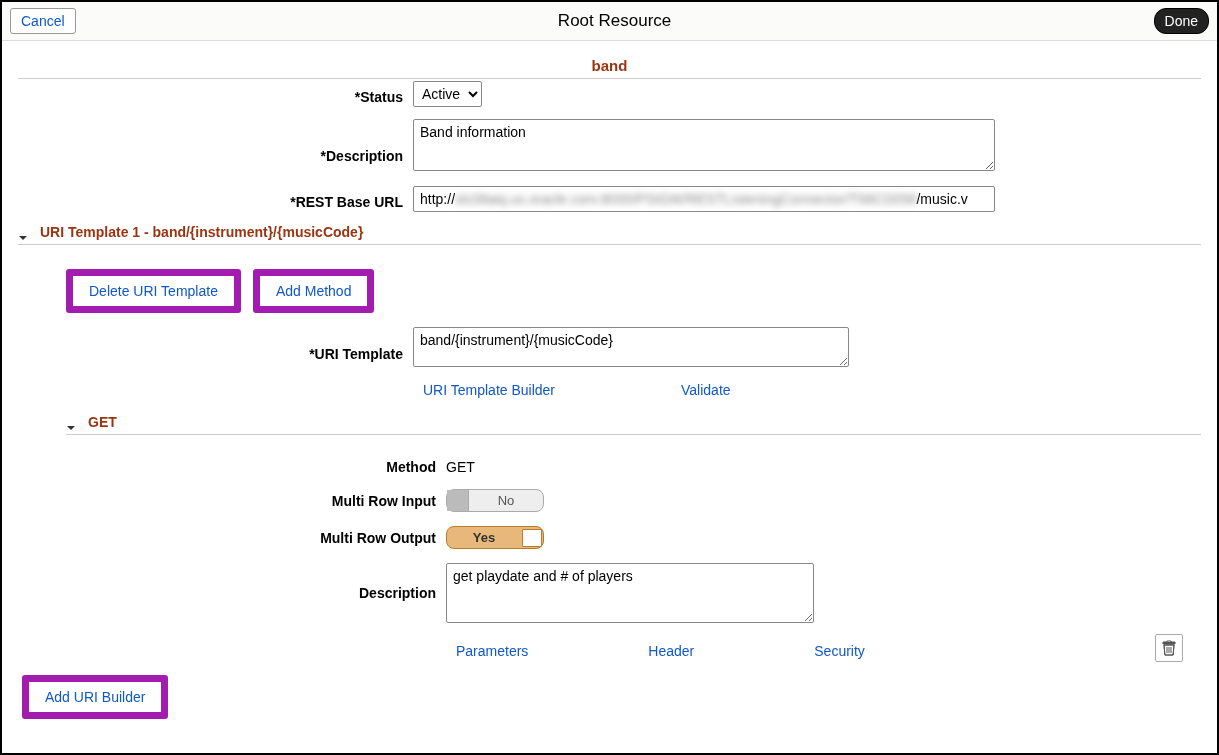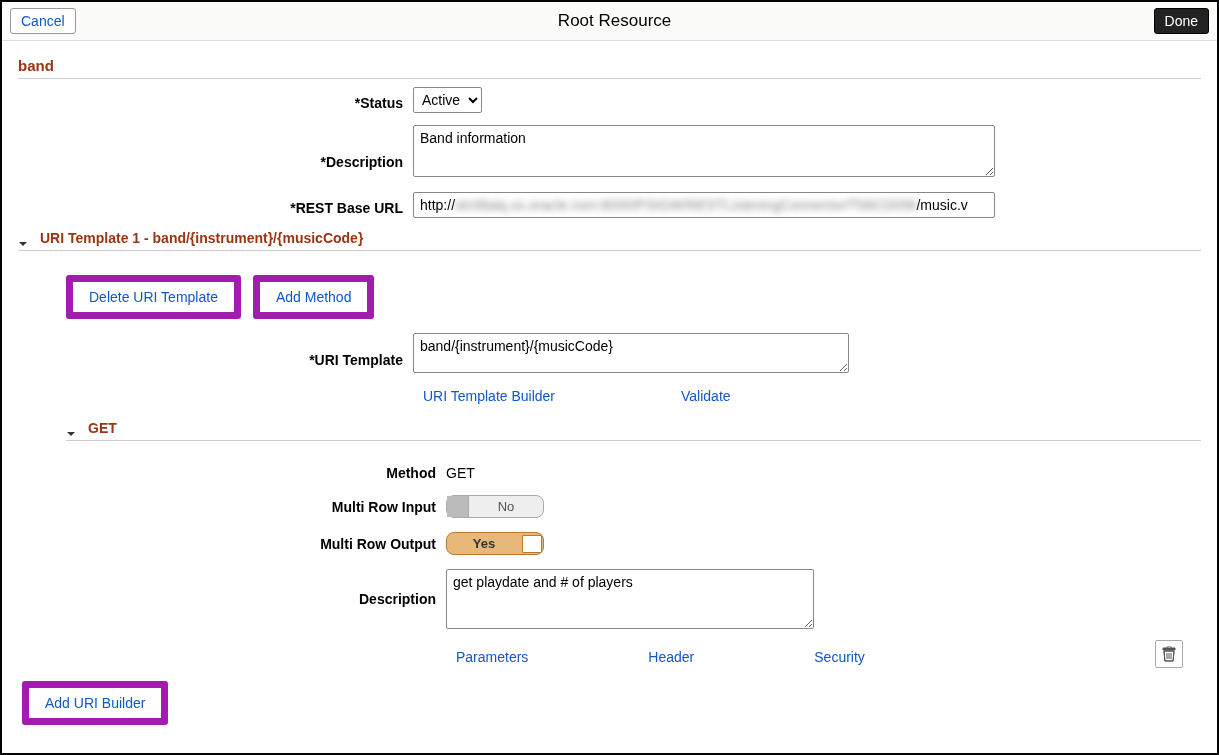--- a/index.html
+++ b/index.html
@@ -33,35 +33,36 @@
     .page-title {
       font-size: 17px;
       font-weight: normal;
       flex: 1;
       text-align: center;
     }
     .btn-done {
       background: #222;
       color: #fff;
       border: 1px solid #000;
-      border-radius: 3px;
+      border-radius: 12px;
       padding: 4px 10px;
       font-size: 14px;
       cursor: pointer;
     }
     .content { padding: 16px; }
     .section-title {
       color: #9a3412;
       font-size: 15px;
       font-weight: bold;
       margin-bottom: 4px;
     }
     .section-header {
       border-bottom: 1px solid #ccc;
-      margin-bottom: 8px;
+      margin-bottom: 2px;
+      text-align: center;
     }
     .collapse-header {
       display: flex;
       align-items: flex-end;
       gap: 12px;
       color: #9a3412;
       font-weight: bold;
       font-size: 14px;
       cursor: pointer;
       border-bottom: 1px solid #ccc;

